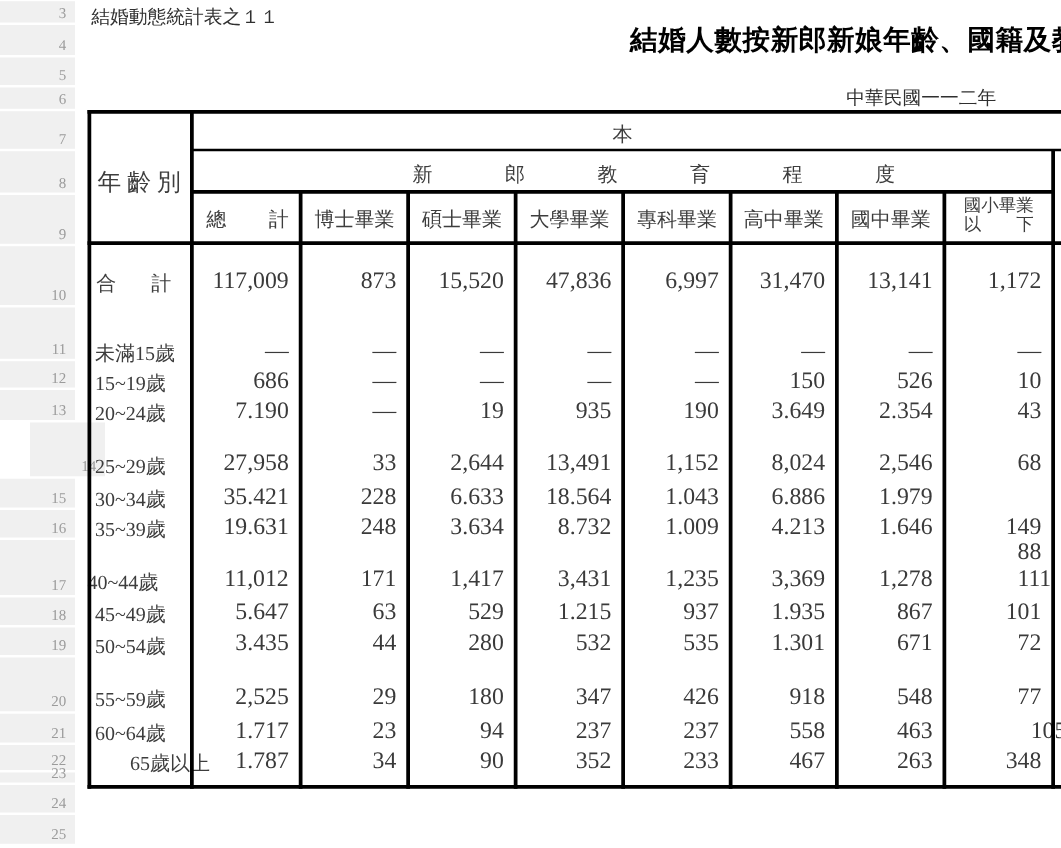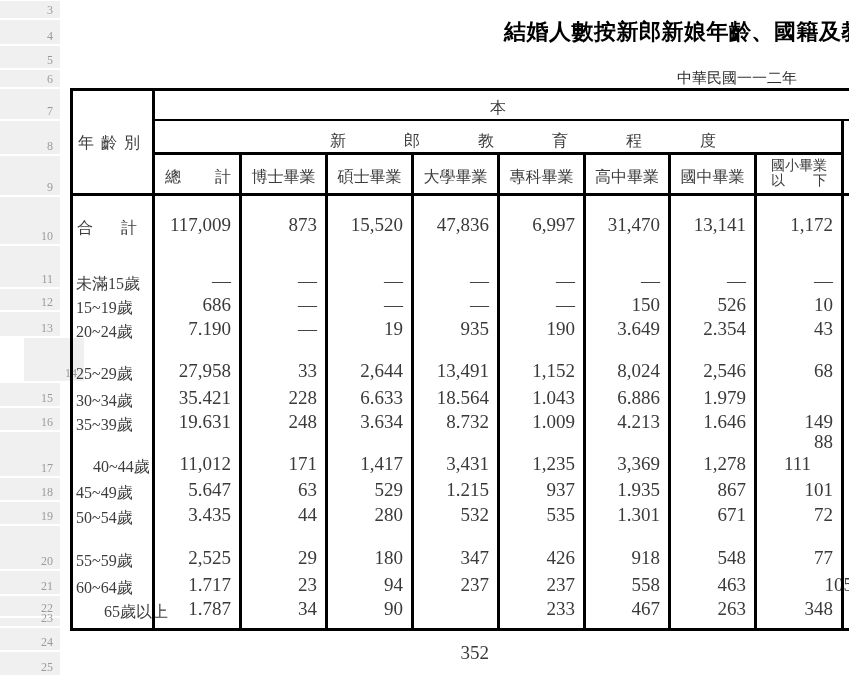--- a/index.html
+++ b/index.html
@@ -15,21 +15,21 @@
     padding:0 7px 1px 0;box-sizing:border-box;
     font-size:12px;color:#9b9b9b;line-height:13px;overflow:visible;
   }
   
   .doc-label{position:absolute;left:73px;top:4px;font-size:15px;color:#2f2f2f;white-space:nowrap;}
   .main-title{position:absolute;left:504px;top:17px;font-size:22px;font-weight:700;color:#000;white-space:nowrap;letter-spacing:0.5px;}
   .subtitle{position:absolute;left:677px;top:69px;font-size:15px;color:#2f2f2f;white-space:nowrap;}
   
   .ln{position:absolute;background:#000;}
   .cell{position:absolute;box-sizing:border-box;white-space:nowrap;overflow:visible;}
-  .corner{font-size:16px;color:#3d3d3d;text-align:justify;text-align-last:justify;}
+  .corner{font-size:19px;color:#3d3d3d;text-align:justify;text-align-last:justify;}
   .group{font-size:16px;color:#3d3d3d;text-align:center;}
   .subgroup{font-size:16px;color:#3d3d3d;letter-spacing:58px;line-height:20px;}
   .hdr{font-size:16px;color:#3d3d3d;text-align:center;line-height:20px;}
   .hdr-justify{text-align:justify;text-align-last:justify;padding:0 8px 0 10px;}
   .hdr-twoline{font-size:14px;line-height:15px;text-align:center;}
   .hdr-twoline .l2{display:block;text-align:justify;text-align-last:justify;padding:0 14px;}
   .rowlbl{font-size:16px;color:#3d3d3d;padding-left:3px;line-height:20px;}
   .rowlbl-justify{text-align:justify;text-align-last:justify;padding:0 15px 0 4px;}
   .num{font-size:19px;color:#3a3a3a;text-align:right;padding-right:8px;line-height:22px;}
 </style>
@@ -56,20 +56,21 @@
       <div class="gcell" style="top: 478px; height: 22px; font-family: Liberation Serif, serif;">18</div>
       <div class="gcell" style="top: 502px; height: 22px;">19</div>
       <div class="gcell" style="top: 526px; height: 43px;">20</div>
       <div class="gcell" style="top: 571px; height: 23px;">21</div>
       <div class="gcell" style="top: 596px; height: 20px;">22</div>
       <div class="gcell" style="top: 618px; height: 8px;">23</div>
       <div class="gcell" style="top: 628px; height: 22px;">24</div>
       <div class="gcell" style="top: 652px; height: 23px;">25</div>
     </div>
 
+  <div class="doc-label">結婚動態統計表之１１</div>
   <div class="main-title">結婚人數按新郎新娘年齡、國籍及教</div>
   <div class="subtitle">中華民國一一二年</div>
 
   <div id="table">
     <div class="cell corner" style="left:73px;top:133px;width:79px;padding:0 12px 0 5px;">年 齡 別</div>
     <div class="cell group" style="left:155px;top:98px;width:686px;">本</div>
     <div class="cell subgroup" style="left:330px;top:131px;">新郎教育程度</div>
     <div id="headers">
         <div class="cell hdr hdr-justify" style="left: 155px; top: 167px; width: 84px;">總 計</div>
         <div class="cell hdr" style="left: 242px; top: 167px; width: 83px;">博士畢業</div>
@@ -137,29 +138,29 @@
         <div class="cell num" style="left: 757px; top: 387px; width: 84px; margin-top: 44px;">88</div>
         <div class="cell rowlbl" style="left: 73px; top: 415px; width: 79px;">35~39歲</div>
         <div class="cell num" style="left: 155px; top: 411px; width: 84px;">19.631</div>
         <div class="cell num" style="left: 242px; top: 411px; width: 83px;">248</div>
         <div class="cell num" style="left: 328px; top: 411px; width: 83px;">3.634</div>
         <div class="cell num" style="left: 414px; top: 411px; width: 83px;">8.732</div>
         <div class="cell num" style="left: 500px; top: 411px; width: 83px;">1.009</div>
         <div class="cell num" style="left: 586px; top: 411px; width: 82px;">4.213</div>
         <div class="cell num" style="left: 671px; top: 411px; width: 83px;">1.646</div>
         <div class="cell num" style="left: 757px; top: 411px; width: 84px;">149</div>
-        <div class="cell rowlbl" style="left: 90px; top: 457px; width: 79px;">40~44歲</div>
+        <div class="cell rowlbl" style="left: 67px; top: 457px; width: 79px;">40~44歲</div>
         <div class="cell num" style="left: 155px; top: 453px; width: 84px;">11,012</div>
         <div class="cell num" style="left: 242px; top: 453px; width: 83px;">171</div>
         <div class="cell num" style="left: 328px; top: 453px; width: 83px;">1,417</div>
         <div class="cell num" style="left: 414px; top: 453px; width: 83px;">3,431</div>
         <div class="cell num" style="left: 500px; top: 453px; width: 83px;">1,235</div>
         <div class="cell num" style="left: 586px; top: 453px; width: 82px;">3,369</div>
         <div class="cell num" style="left: 671px; top: 453px; width: 83px;">1,278</div>
-        <div class="cell num" style="left: 751px; top: 453px; width: 68px;">111</div>
+        <div class="cell num" style="left: 781px; top: 453px; width: 68px;">111</div>
         <div class="cell rowlbl" style="left: 73px; top: 483px; width: 79px;">45~49歲</div>
         <div class="cell num" style="left: 155px; top: 479px; width: 84px;">5.647</div>
         <div class="cell num" style="left: 242px; top: 479px; width: 83px;">63</div>
         <div class="cell num" style="left: 328px; top: 479px; width: 83px;">529</div>
         <div class="cell num" style="left: 414px; top: 479px; width: 83px;">1.215</div>
         <div class="cell num" style="left: 500px; top: 479px; width: 83px;">937</div>
         <div class="cell num" style="left: 586px; top: 479px; width: 82px;">1.935</div>
         <div class="cell num" style="left: 671px; top: 479px; width: 83px;">867</div>
         <div class="cell num" style="left: 757px; top: 479px; width: 84px;">101</div>
         <div class="cell rowlbl" style="left: 73px; top: 508px; width: 79px;">50~54歲</div>
@@ -186,21 +187,21 @@
         <div class="cell num" style="left: 328px; top: 574px; width: 83px;">94</div>
         <div class="cell num" style="left: 414px; top: 574px; width: 83px;">237</div>
         <div class="cell num" style="left: 500px; top: 574px; width: 83px;">237</div>
         <div class="cell num" style="left: 586px; top: 574px; width: 82px;">558</div>
         <div class="cell num" style="left: 671px; top: 574px; width: 83px;">463</div>
         <div class="cell num" style="left: 757px; top: 574px; width: 104px;">105</div>
         <div class="cell rowlbl" style="left: 73px; top: 602px; width: 79px; margin-left: 28px;">65歲以上</div>
         <div class="cell num" style="left: 155px; top: 598px; width: 84px;">1.787</div>
         <div class="cell num" style="left: 242px; top: 598px; width: 83px;">34</div>
         <div class="cell num" style="left: 328px; top: 598px; width: 83px;">90</div>
-        <div class="cell num" style="left: 414px; top: 598px; width: 83px; margin-top: 44px;">352</div>
+        <div class="cell num" style="left: 414px; top: 598px; width: 83px;">352</div>
         <div class="cell num" style="left: 500px; top: 598px; width: 83px;">233</div>
         <div class="cell num" style="left: 586px; top: 598px; width: 82px;">467</div>
         <div class="cell num" style="left: 671px; top: 598px; width: 83px;">263</div>
         <div class="cell num" style="left: 757px; top: 598px; width: 84px;">348</div>
       </div>
     <div id="lines">
         <div class="ln" style="left: 70px; top: 88px; width: 3px; height: 543px;"></div>
         <div class="ln" style="left: 152px; top: 88px; width: 3px; height: 543px;"></div>
         <div class="ln" style="left: 239px; top: 153px; width: 3px; height: 478px;"></div>
         <div class="ln" style="left: 325px; top: 153px; width: 3px; height: 478px;"></div>

